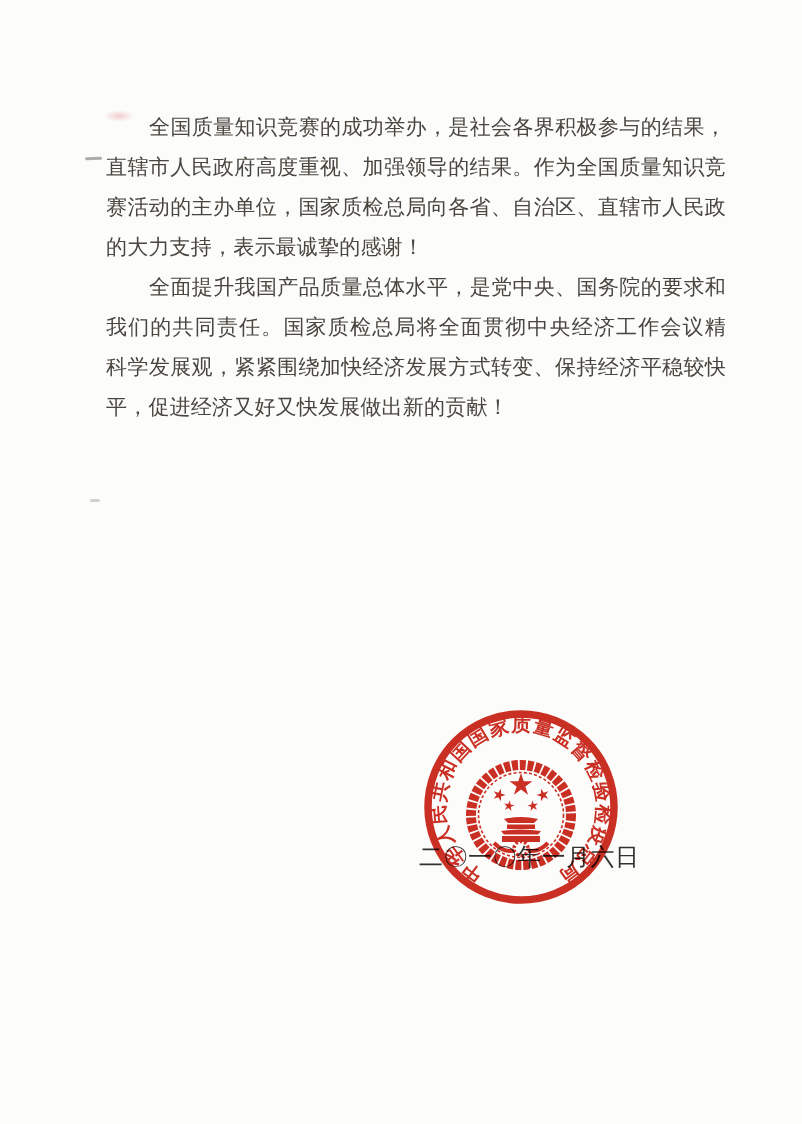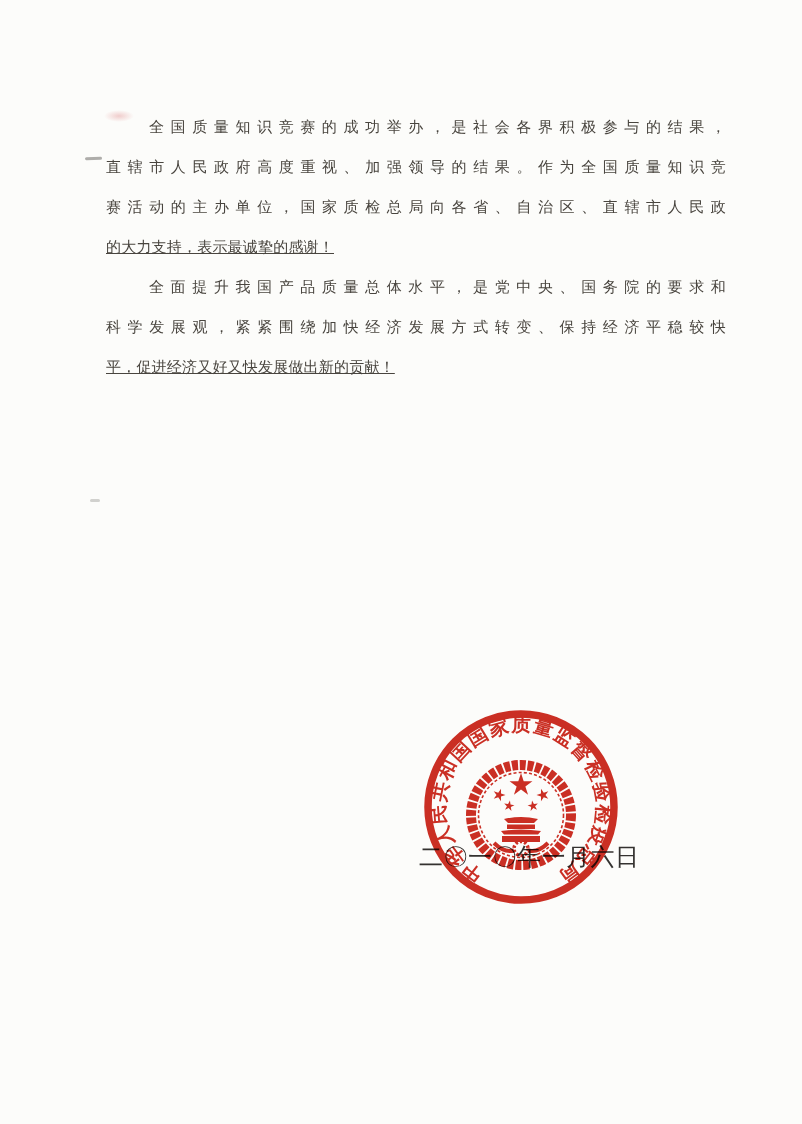--- a/index.html
+++ b/index.html
@@ -12,28 +12,28 @@
     font-family:"Liberation Serif","DejaVu Serif",serif;
   }
   
   .doc-body{
     position:absolute;
     left:106px;top:107px;width:620px;
     color:var(--ink-color,#49453f);
   }
   .line{
     height:40px;line-height:40px;
-    font-size:15px;
+    font-size:21px;
     text-align:justify;
     text-align-last:justify;
     white-space:nowrap;
     letter-spacing:0.2px;
   }
   .line.indent{text-indent:43px;}
-  .line.para-end{text-align-last:left;text-decoration:underline;}
+  .line.para-end{text-align-last:left;}
   
   .seal-date{
     position:absolute;
     left:419px;top:843px;
     font-size:24px;line-height:28px;
     letter-spacing:0.5px;
     color:#343230;
     z-index:1;
     white-space:nowrap;
   }
@@ -80,20 +80,21 @@
   <div class="speck pink"></div>
   <div class="speck dash1"></div>
   <div class="speck dash2"></div>
 
   <div class="doc-body">
     <div class="line indent">全国质量知识竞赛的成功举办，是社会各界积极参与的结果，</div>
     <div class="line">直辖市人民政府高度重视、加强领导的结果。作为全国质量知识竞</div>
     <div class="line">赛活动的主办单位，国家质检总局向各省、自治区、直辖市人民政</div>
     <div class="line para-end">的大力支持，表示最诚挚的感谢！</div>
     <div class="line indent">全面提升我国产品质量总体水平，是党中央、国务院的要求和</div>
+    <div class="line">我们的共同责任。国家质检总局将全面贯彻中央经济工作会议精</div>
     <div class="line">科学发展观，紧紧围绕加快经济发展方式转变、保持经济平稳较快</div>
     <div class="line para-end">平，促进经济又好又快发展做出新的贡献！</div>
   </div>
 
   <div class="seal-date">二〇一〇年一月六日</div>
 
   <svg class="seal" viewBox="0 0 200 200" xmlns="http://www.w3.org/2000/svg">
     <defs>
       <path id="star" d="M0,-1 L0.225,-0.309 L0.951,-0.309 L0.363,0.118 L0.588,0.809 L0,0.382 L-0.588,0.809 L-0.363,0.118 L-0.951,-0.309 L-0.225,-0.309 Z"></path>
       <path id="ringPath" d="M 62 165.8 A 76 76 0 1 1 138 165.8"></path>

